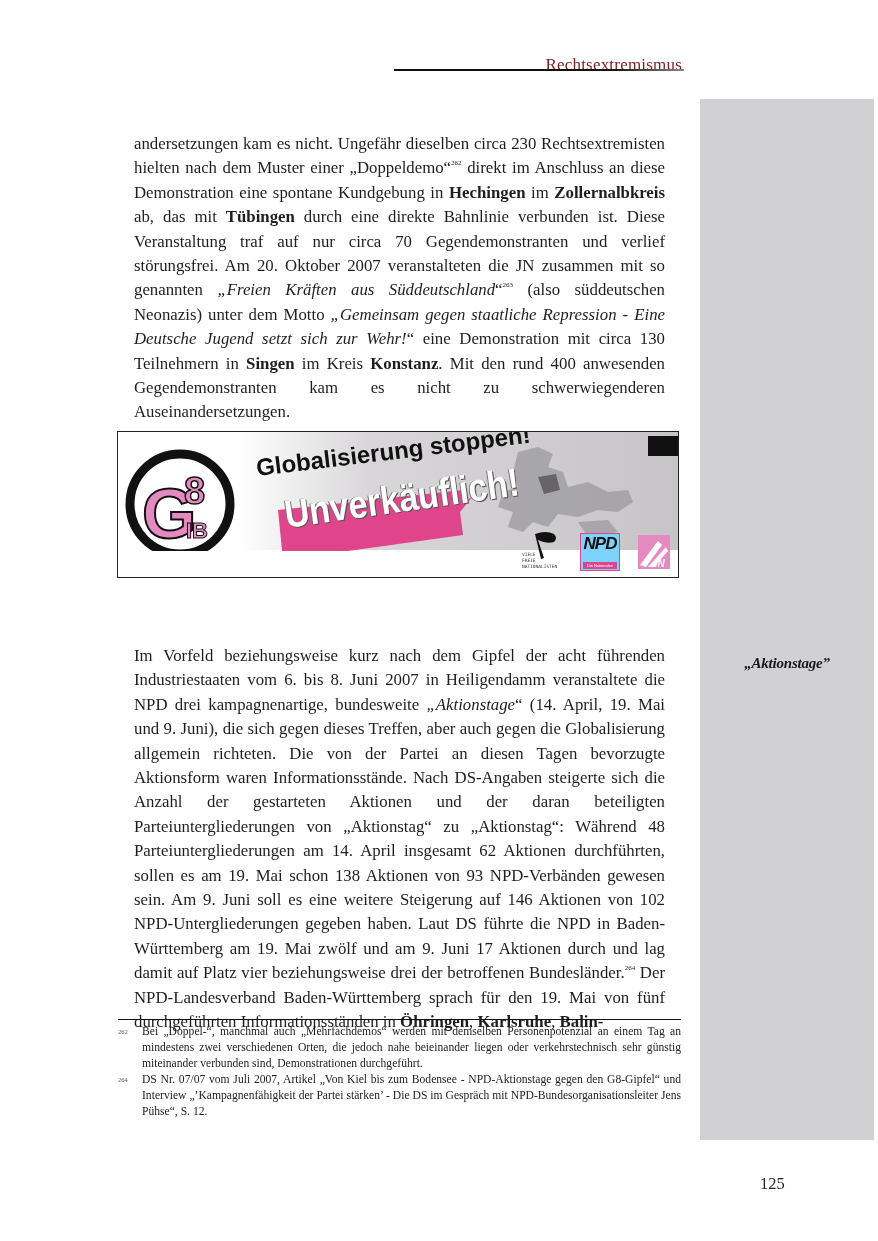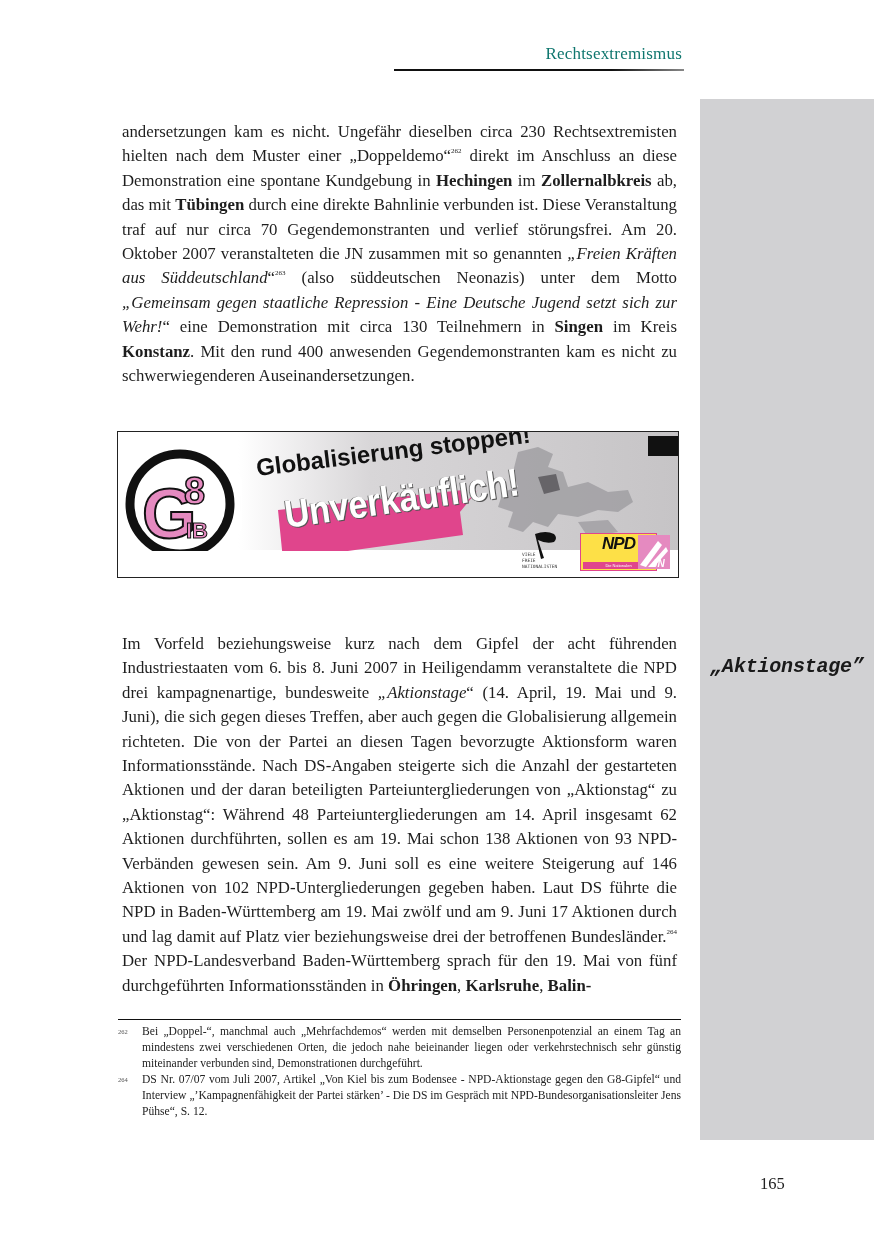--- a/index.html
+++ b/index.html
@@ -1,39 +1,39 @@
 <!DOCTYPE html>
 <html><head>
 <meta charset="utf-8">
 <style>
   html, body { margin: 0; padding: 0; }
   body {
     width: 878px; height: 1241px; background: #ffffff; position: relative; overflow: hidden;
     font-family: "Liberation Serif", "DejaVu Serif", serif; color: #1e1e1e;
   }
   .running-head {
-    position: absolute; left: 394px; top: 44px; width: 288px; text-align: right;
-    font-size: 17px; letter-spacing: 0.2px; color: #0f766e;
+    position: absolute; left: 394px; top: 55px; width: 288px; text-align: right;
+    font-size: 17px; letter-spacing: 0.2px; color: #7f1d1d;
   }
   .head-rule {
     position: absolute; left: 394px; top: 69px; width: 290px; height: 2px;
     background: linear-gradient(to right, #111 0%, #111 75%, #888 100%);
   }
   .sidebar {
     position: absolute; left: 700px; top: 99px; width: 174px; height: 1041px; background: #d1d1d3;
   }
   .margin-note {
     position: absolute; left: 700px; top: 655px; width: 174px; text-align: center;
-    font-style: italic; font-weight: bold; font-size: 20px; color: #1a1a1a; letter-spacing: -0.2px; font-family: Liberation Mono, monospace;
+    font-style: italic; font-weight: bold; font-size: 15px; color: #1a1a1a; letter-spacing: -0.2px;
   }
   .body-text {
     position: absolute; left: 118px; width: 563px; font-size: 16.8px; line-height: 24.4px;
     text-align: justify; color: #1e1e1e;
   }
-  .body-text p { margin: 4px; }
+  .body-text p { margin: 16px; }
   .p1 { top: 116px; }
   .p2 { top: 628px; }
   .place { font-weight: bold; }
   sup { font-size: 7px; vertical-align: 8px; line-height: 0; }
   em { font-style: italic; }
 
   
   .banner {
     position: absolute; left: 117px; top: 431px; width: 560px; height: 145px;
     border: 1.5px solid #222; overflow: hidden; background: #fff;
@@ -61,23 +61,22 @@
     transform-origin: left bottom; white-space: nowrap;
     text-shadow: 1px 1px 0 #555, -1px 0 0 #777;
   }
   .banner .bottom-strip { position: absolute; left: 0; right: 0; bottom: 0; height: 26px; background: #fff; }
   .banner .vfn {
     position: absolute; left: 404px; top: 120px; font-family: "DejaVu Sans Mono", monospace;
     font-size: 4.5px; line-height: 6px; color: #333; white-space: pre;
   }
   .banner .flag { position: absolute; left: 414px; top: 98px; width: 28px; height: 30px; }
   .banner .npd {
-    position: absolute; left: 462px; top: 101px; width: 38px; height: 36px; background: #fde047;
+    position: absolute; left: 462px; top: 101px; width: 38px; height: 36px; background: #7dd3fc;
     border: 1px solid #e0458c;
-    padding-left: 37px;
   }
   .banner .npd .npd-text {
     position: absolute; left: 0; right: 0; top: 0; text-align: center; font-family: "Liberation Sans", sans-serif;
     font-weight: bold; font-style: italic; font-size: 17px; color: #111; letter-spacing: -1px;
   }
   .banner .npd .npd-sub {
     position: absolute; left: 2px; right: 2px; bottom: 1px; height: 7px; background: #e0458c;
     font-family: "Liberation Sans", sans-serif; font-size: 4px; color: #fff; text-align: center; line-height: 7px;
   }
   .banner .jn { position: absolute; left: 520px; top: 103px; width: 32px; height: 34px; }
@@ -159,13 +158,13 @@
   <div class="fn">
     <span class="fn-num">262</span>
     <span>Bei „Doppel-“, manchmal auch „Mehrfachdemos“ werden mit demselben Personenpotenzial an einem Tag an mindestens zwei verschiedenen Orten, die jedoch nahe beieinander liegen oder verkehrstechnisch sehr günstig miteinander verbunden sind, Demonstrationen durchgeführt.</span>
   </div>
   <div class="fn">
     <span class="fn-num">264</span>
     <span>DS Nr. 07/07 vom Juli 2007, Artikel „Von Kiel bis zum Bodensee - NPD-Aktionstage gegen den G8-Gipfel“ und Interview „’Kampagnenfähigkeit der Partei stärken’ - Die DS im Gespräch mit NPD-Bundesorganisationsleiter Jens Pühse“, S. 12.</span>
   </div>
 </div>
 
-<div class="page-number">165</div>
+<div class="page-number">125</div>
 
 </body></html>

